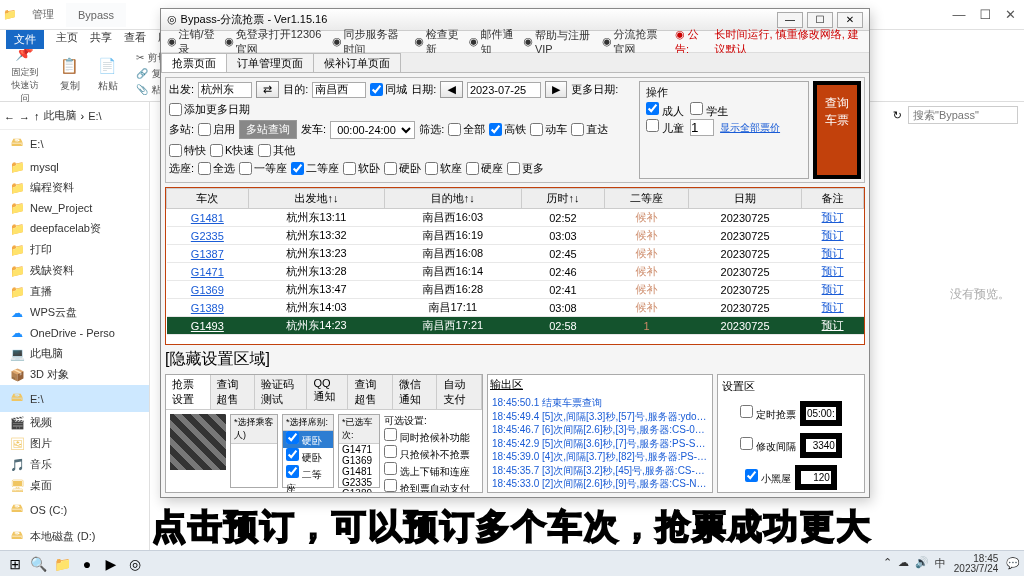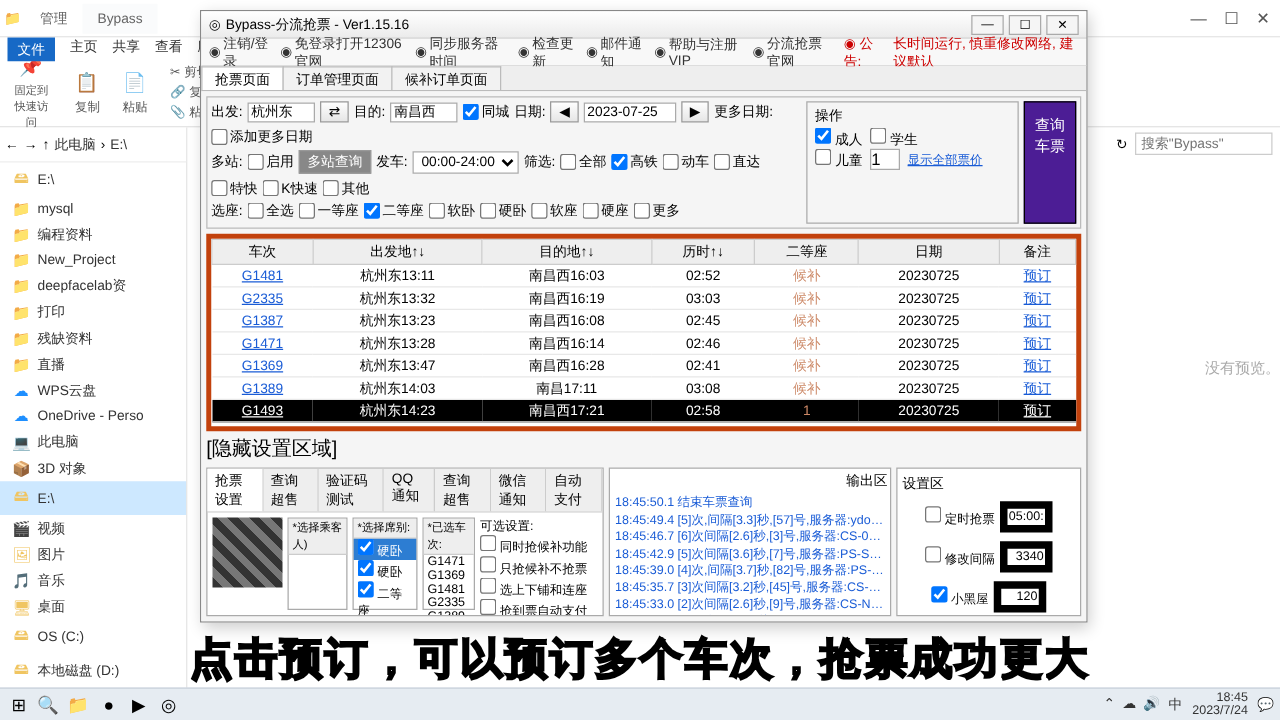--- a/index.html
+++ b/index.html
@@ -20,21 +20,21 @@
 .address-bar { height: 28px; display: flex; align-items: center; padding: 0 4px; gap: 4px; border-bottom: 1px solid #eee; background: #fff; }
 .address-bar .seg { color: #333; font-size: 11px; }
 .sidebar-item { display: flex; align-items: center; gap: 6px; padding: 3px 10px; color: #333; cursor: pointer; }
 .sidebar-item .fico { font-size: 12px; width: 14px; text-align: center; }
 .sidebar-item.selected { background: #cde8ff; }
 
 .explorer-content { flex: 1; background: #fff; position: relative; }
 .folder-icons { display: flex; gap: 20px; padding: 20px; }
 .folder-item { display: flex; flex-direction: column; align-items: center; gap: 4px; font-size: 11px; color: #333; width: 60px; }
 .folder-glyph { font-size: 36px; color: #f0c561; }
-.preview-text { position: absolute; right: 0; top: 40%; color: #aaa; font-size: 12px; }
+.preview-text { position: absolute; right: 14px; top: 40%; color: #aaa; font-size: 12px; }
 
 .bypass-window { position: absolute; left: 160px; top: 8px; width: 710px; height: 490px; background: #f5f5f5; border: 1px solid #888; box-shadow: 2px 4px 12px rgba(0,0,0,.2); display: flex; flex-direction: column; }
 .bypass-title { height: 22px; background: linear-gradient(#fff,#ebebeb); display: flex; align-items: center; padding: 0 6px; border-bottom: 1px solid #ccc; font-size: 11px; }
 .bypass-title .wc { margin-left: auto; display: flex; gap: 4px; }
 .bypass-title .wc span { width: 26px; height: 16px; display: inline-flex; align-items: center; justify-content: center; border: 1px solid #aaa; background: #f5f5f5; font-size: 10px; }
 .bypass-menu { height: 22px; display: flex; align-items: center; gap: 8px; padding: 0 6px; font-size: 11px; color: #333; border-bottom: 1px solid #ddd; background: #f8f8f8; }
 .bypass-menu .m { display: inline-flex; align-items: center; gap: 2px; cursor: pointer; }
 .bypass-menu .red { color: #c00; }
 .bypass-tabs { height: 20px; display: flex; border-bottom: 1px solid #bbb; font-size: 11px; background: #eee; }
 .bypass-tabs .t { padding: 2px 10px; border: 1px solid #bbb; border-bottom: none; margin-right: -1px; background: #f2f2f2; }
@@ -42,43 +42,43 @@
 .bypass-body { flex: 1; padding: 4px; display: flex; flex-direction: column; gap: 4px; background: #f5f5f5; overflow: hidden; }
 .search-panel { border: 1px solid #bbb; background: #f5f5f5; padding: 3px; font-size: 11px; display: flex; gap: 4px; }
 .search-left { flex: 1; }
 .search-row { display: flex; align-items: center; gap: 4px; margin-bottom: 3px; flex-wrap: wrap; }
 .search-row input[type="text"], .search-row select { border: 1px solid #aaa; padding: 1px 2px; font-size: 11px; background: #fff; }
 .search-row label { display: inline-flex; align-items: center; gap: 2px; }
 .btn-small { border: 1px solid #999; background: linear-gradient(#fefefe,#e6e6e6); padding: 1px 6px; font-size: 11px; cursor: pointer; }
 .op-box { border: 1px solid #aaa; padding: 3px 6px; background: #f5f5f5; width: 170px; }
 .op-box .title { font-size: 11px; margin-bottom: 2px; }
 .op-box .row { display: flex; align-items: center; gap: 6px; font-size: 11px; }
-.big-blue { background: #4c1d95; color: #fff; padding: 10px 8px; border: 1px solid #000000; text-align: left; font-size: 12px; }
+.big-blue { background: #c2410c; color: #fff; padding: 10px 8px; border: 4px solid #000000; text-align: left; font-size: 12px; }
 .link-blue { color: #1a5cd6; text-decoration: underline; cursor: pointer; font-size: 10px; }
-.train-table { border: 4px solid #c2410c; background: #fff; flex: 0 0 auto; }
+.train-table { border: 1px solid #c2410c; background: #fff; flex: 0 0 auto; }
 .train-table table { border-collapse: collapse; width: 100%; font-size: 11px; }
 .train-table th { background: #eee; border: 1px solid #ccc; padding: 2px 4px; font-weight: normal; }
 .train-table td { border-bottom: 1px solid #e8e8e8; padding: 1px 4px; white-space: nowrap; text-align: center; }
-.train-table tr.selected td { background: #000000; color: #fff; }
+.train-table tr.selected td { background: #14532d; color: #fff; }
 .train-table td a { color: #1a5cd6; text-decoration: underline; }
 .train-table tr.selected td a { color: #fff; }
 .lower-panel { display: flex; gap: 4px; flex: 1; min-height: 0; }
 .left-settings { border: 1px solid #aaa; background: #fff; flex: 1; display: flex; flex-direction: column; }
 .ls-tabs { display: flex; font-size: 11px; border-bottom: 1px solid #ccc; }
 .ls-tabs .t { padding: 2px 6px; border-right: 1px solid #ccc; background: #eee; cursor: pointer; }
 .ls-tabs .t.active { background: #fff; }
 .ls-body { display: flex; flex: 1; padding: 4px; gap: 4px; overflow: hidden; }
 .avatar { width: 56px; height: 56px; background: repeating-linear-gradient(45deg,#333 0 6px,#777 6px 12px); }
 .col-list { border: 1px solid #aaa; font-size: 10px; display: flex; flex-direction: column; }
 .col-list .hdr { background: #eee; padding: 1px 3px; border-bottom: 1px solid #ccc; }
 .col-list .item { padding: 0 3px; }
 .col-list .item.sel { background: #2d7dd2; color: #fff; }
 .opt-col { display: flex; flex-direction: column; gap: 0; font-size: 10px; }
 .log-panel { border: 1px solid #aaa; background: #fff; width: 226px; display: flex; flex-direction: column; }
-.log-title { text-align: right; font-size: 11px; padding: 2px; }
+.log-title { text-align: left; font-size: 11px; padding: 2px; text-decoration: underline; }
 .log-body { flex: 1; overflow: hidden; padding: 2px 4px; }
 .log-body div { color: #1a5cd6; font-size: 10px; line-height: 1.35; white-space: nowrap; overflow: hidden; text-overflow: ellipsis; }
 .settings-panel { border: 1px solid #aaa; background: #fff; width: 148px; padding: 4px; display: flex; flex-direction: column; gap: 7px; }
 .settings-panel .hdr { font-size: 11px; }
 .settings-panel .row { display: flex; align-items: center; gap: 4px; font-size: 10px; justify-content: center; }
 .settings-panel .row input[type="text"] { width: 42px; border: 6px solid #000000; padding: 1px; font-size: 10px; text-align: right; background:#fff; }
 
 .taskbar { position: absolute; bottom: 0; left: 0; right: 0; height: 26px; background: #e6ecf2; display: flex; align-items: center; padding: 0 4px; gap: 6px; border-top: 1px solid #c8d0da; font-size: 11px; }
 .taskbar .icon { width: 22px; height: 20px; display: inline-flex; align-items: center; justify-content: center; font-size: 14px; }
 .taskbar .right { margin-left: auto; display: flex; align-items: center; gap: 8px; color: #333; }

